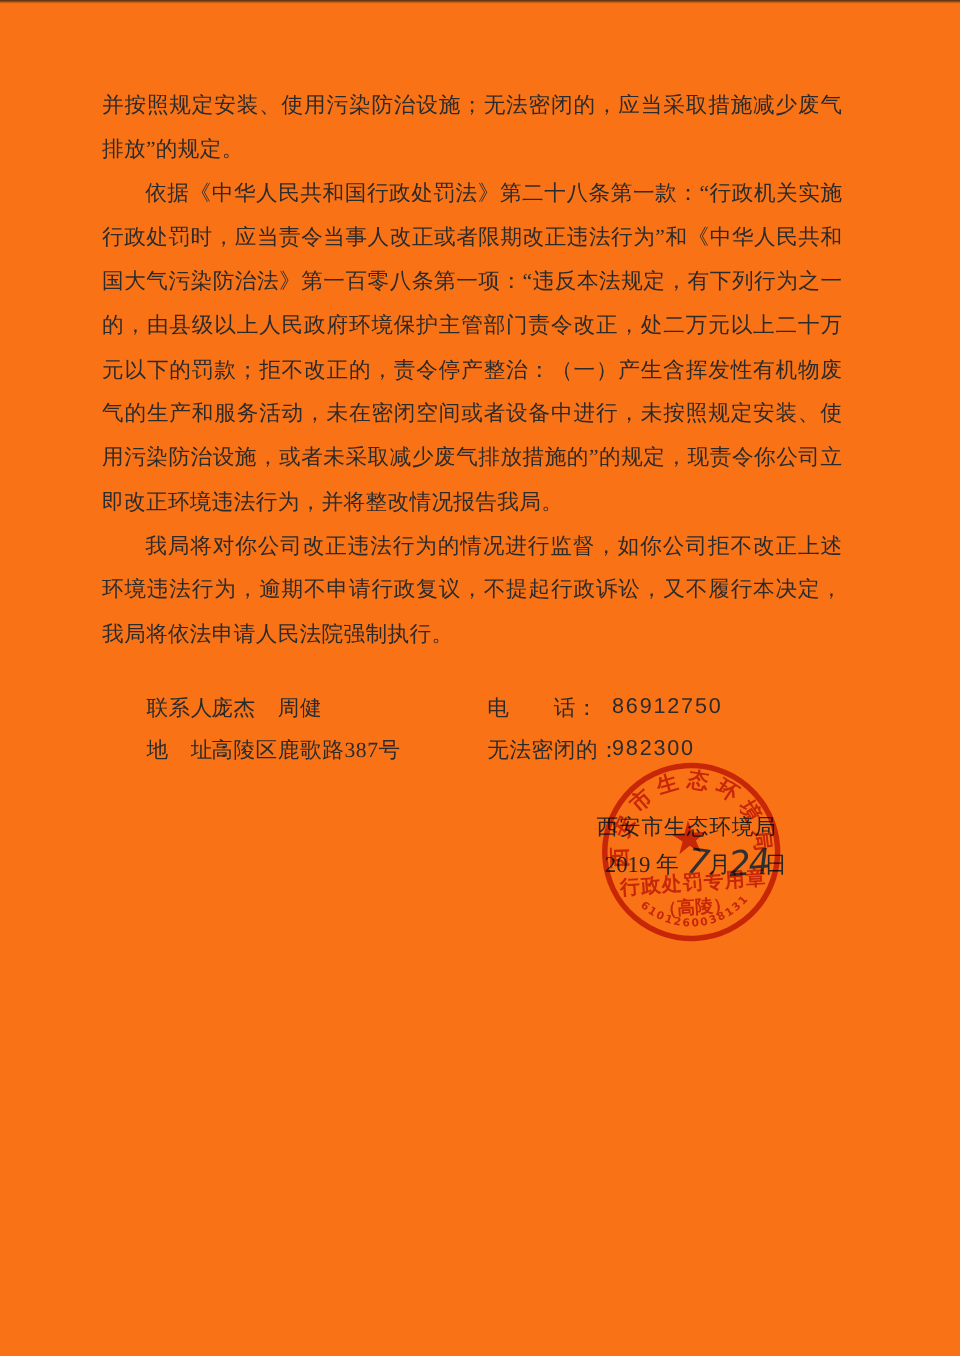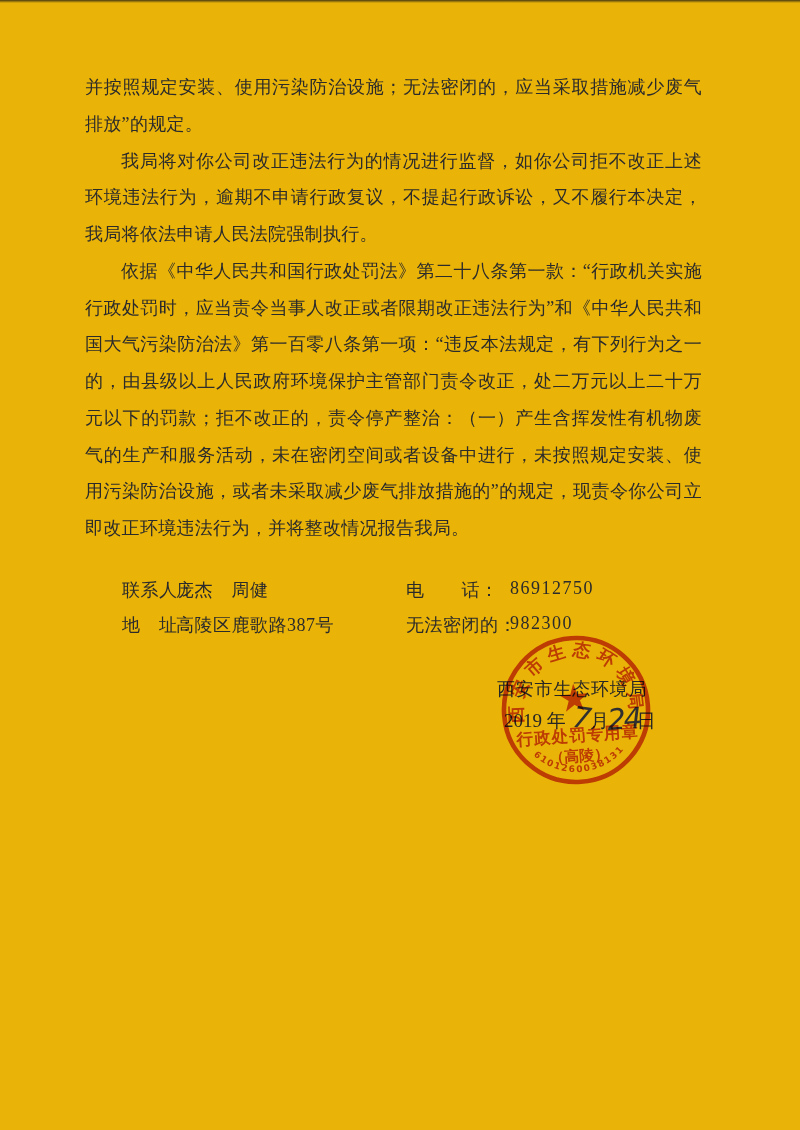--- a/index.html
+++ b/index.html
@@ -4,21 +4,21 @@
 <style>
   html,body { margin:0; padding:0; }
   body {
     width:800px; height:1130px;
     background:#e8e8e8;
     font-family:"Liberation Serif", serif;
   }
   .page {
     position:relative;
     width:800px; height:1130px;
-    background:#eab308;
+    background:#f97316;
     overflow:hidden;
     color:#262626;
   }
   .scan-edge-top {
     position:absolute; top:0; left:0; right:0; height:3px;
     background:linear-gradient(to bottom, rgba(20,20,20,.75), rgba(20,20,20,0));
   }
   
   .body-text {
     position:absolute; left:85px; top:69px; width:617px;
@@ -30,21 +30,21 @@
   .body-text p { margin:0; }
   .body-text p.indent { text-indent:2em; }
   
   .contact-block { position:absolute; left:0; top:0; width:800px; height:0; font-size:18px; color:#2b2b2b; }
   .c-item { position:absolute; white-space:nowrap; letter-spacing:.5px; }
   .r1 { top:578px; }
   .r2 { top:613px; }
   .c-label-a { left:122px; }
   .c-value-a { left:176px; }
   .c-label-b { left:406px; }
-  .c-value-b { left:510px; font-family:Liberation Serif, serif; letter-spacing:1.5px; }
+  .c-value-b { left:510px; font-family:Liberation Sans, sans-serif; letter-spacing:1.5px; }
   
   .signoff { position:absolute; left:0; top:0; z-index:1; color:#262626; }
   .issuer {
     position:absolute; left:497px; top:677px;
     font-size:18px; letter-spacing:.8px; white-space:nowrap;
   }
   .dateline {
     position:absolute; left:504px; top:708px;
     font-size:19px; white-space:nowrap;
   }
@@ -67,22 +67,22 @@
 </style>
 </head>
 <body>
 
 <div class="page">
   <div class="scan-edge-top"></div>
 
   <div class="body-text">
 
   <p>并按照规定安装、使用污染防治设施；无法密闭的，应当采取措施减少废气排放”的规定。</p>
+      <p class="indent">依据《中华人民共和国行政处罚法》第二十八条第一款：“行政机关实施行政处罚时，应当责令当事人改正或者限期改正违法行为”和《中华人民共和国大气污染防治法》第一百零八条第一项：“违反本法规定，有下列行为之一的，由县级以上人民政府环境保护主管部门责令改正，处二万元以上二十万元以下的罚款；拒不改正的，责令停产整治：（一）产生含挥发性有机物废气的生产和服务活动，未在密闭空间或者设备中进行，未按照规定安装、使用污染防治设施，或者未采取减少废气排放措施的”的规定，现责令你公司立即改正环境违法行为，并将整改情况报告我局。</p>
       <p class="indent">我局将对你公司改正违法行为的情况进行监督，如你公司拒不改正上述环境违法行为，逾期不申请行政复议，不提起行政诉讼，又不履行本决定，我局将依法申请人民法院强制执行。</p>
-      <p class="indent">依据《中华人民共和国行政处罚法》第二十八条第一款：“行政机关实施行政处罚时，应当责令当事人改正或者限期改正违法行为”和《中华人民共和国大气污染防治法》第一百零八条第一项：“违反本法规定，有下列行为之一的，由县级以上人民政府环境保护主管部门责令改正，处二万元以上二十万元以下的罚款；拒不改正的，责令停产整治：（一）产生含挥发性有机物废气的生产和服务活动，未在密闭空间或者设备中进行，未按照规定安装、使用污染防治设施，或者未采取减少废气排放措施的”的规定，现责令你公司立即改正环境违法行为，并将整改情况报告我局。</p>
     </div>
 
   <div class="contact-block">
     <span class="c-item r1 c-label-a">联系人：</span>
     <span class="c-item r1 c-value-a">庞杰　周健</span>
     <span class="c-item r1 c-label-b">电　　话：</span>
     <span class="c-item r1 c-value-b">86912750</span>
     <span class="c-item r2 c-label-a">地　址：</span>
     <span class="c-item r2 c-value-a">高陵区鹿歌路387号</span>
     <span class="c-item r2 c-label-b">无法密闭的：</span>

